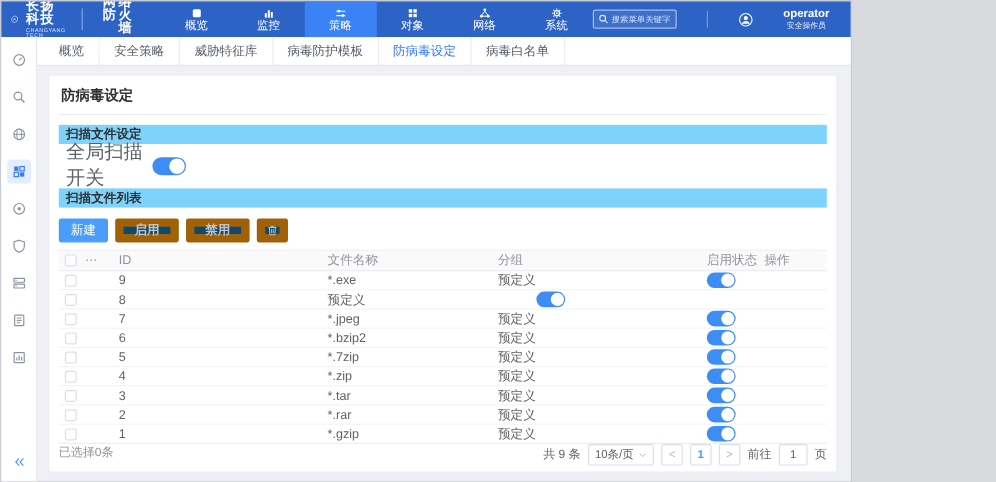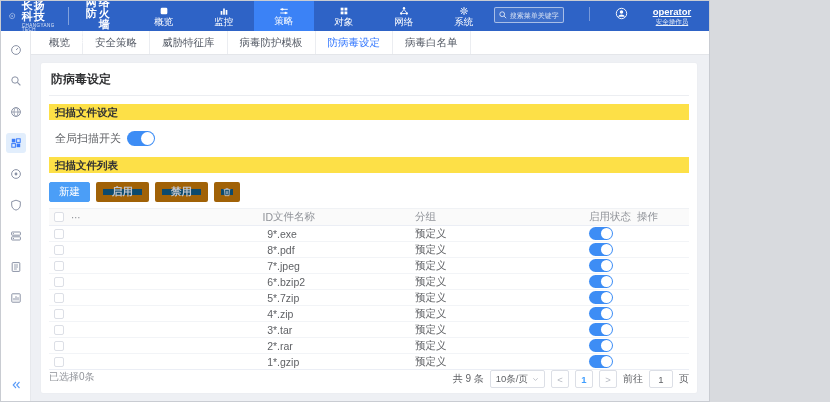--- a/index.html
+++ b/index.html
@@ -18,21 +18,21 @@
   .prod-txt { display:flex; flex-direction:column; line-height:1; }
   .prod-cn { font-size:11px; font-weight:bold; letter-spacing:2px;text-align:right; }
   .prod-en { font-size:4.5px; margin-top:2px; opacity:.85; }
 
   .topnav { display:flex; height:30px; margin-left:22px; }
   .nav-item { width:60px; height:30px; display:flex; flex-direction:column; align-items:center; justify-content:center; gap:1px; cursor:pointer; }
   .nav-item.active { background:#3b82f6;font-family:Liberation Mono, monospace; }
   .nav-item .nlbl { font-size:9.5px; line-height:1; }
   .nav-item svg { width:10px; height:10px; display:block; }
 
-  .hdr-right { margin-left:auto; display:flex; align-items:flex-start; gap:25px; margin-right:10px;text-decoration:underline; }
+  .hdr-right { margin-left:auto; display:flex; align-items:center; gap:25px; margin-right:10px; }
   .search-box { display:flex; align-items:center; width:70px; height:16px; border:1px solid rgba(255,255,255,.55); border-radius:2px; background:rgba(255,255,255,.08); padding:0 4px; gap:3px; }
   .search-box input { flex:1; min-width:0; background:transparent; border:none; outline:none; color:#fff; font-size:7px; }
   .search-box input::placeholder { color:rgba(255,255,255,.8); }
   .v-div { width:1px; height:14px; background:rgba(255,255,255,.35); }
   .user-blk { display:flex; flex-direction:column; line-height:1; align-items:center; }
   .user-name { font-size:9.5px; font-weight:bold; }
   .user-role { font-size:6.5px; margin-top:2px; opacity:.9; }
 
   
   .body-row { display:flex; height:372px; }
@@ -44,44 +44,44 @@
 
   .main { flex:1; display:flex; flex-direction:column; min-width:0; }
   .tabbar { height:25px; background:#fff; border-bottom:1px solid #e4e6ea; display:flex; align-items:stretch; padding-left:6px; }
   .tab { display:flex; align-items:center; padding:0 12px; font-size:10.5px; color:#555b66; border-right:1px solid #ebedf1; cursor:pointer; }
   .tab.active { color:#3377fe; }
 
   .content { flex:1; padding:8px 12px 10px 10px; }
   .card { background:#fff; border-radius:2px; height:100%; padding:5px 8px 0 8px; display:flex; flex-direction:column; overflow:hidden; box-shadow:0 0 2px rgba(0,0,0,.04); }
 
   .page-title { font-size:12px; font-weight:bold; color:#303133; padding:3px 0 7px 2px; border-bottom:1px solid #eceef2; margin-bottom:8px; }
-  .section-bar { height:16px; line-height:16px; background:#fde047; font-size:10.5px; font-weight:bold; color:#303133; padding-left:6px; margin-bottom:6px; }
+  .section-bar { height:16px; line-height:16px; background:#7dd3fc; font-size:10.5px; font-weight:bold; color:#303133; padding-left:6px; margin-bottom:6px; }
   .switch-row { display:flex; align-items:center; height:22px; margin:1px 0 8px 6px; }
-  .switch-row .lbl { font-size:11px; color:#606266; width:72px; }
+  .switch-row .lbl { font-size:16px; color:#606266; width:72px; }
 
   .toggle { width:28px; height:15px; border-radius:8px; background:#dcdfe6; position:relative; cursor:pointer; flex:0 0 auto; }
   .toggle::after { content:""; position:absolute; width:13px; height:13px; border-radius:50%; background:#fff; top:1px; left:1px; }
   .toggle.on { background:#3d8df5; }
   .toggle.on::after { left:auto; right:1px; }
   .toggle.sm { width:24px; height:13px; }
   .toggle.sm::after { width:11px; height:11px; }
 
   .toolbar { display:flex; gap:6px; margin:3px 0 6px 0; }
   .btn { height:20px; padding:0 9px; font-size:10.5px; border-radius:2px; display:flex; align-items:center; justify-content:center; cursor:pointer; }
   .btn.primary { background:#4b9ef7; color:#fff; border:1px solid #4b9ef7; }
   .btn.ghost { background:#0c4a6e; color:#c0c4cc; border:7px solid #a16207;font-weight:bold; }
   .btn.icon-only { width:26px; padding:0; }
 
   
   .ftable { display:flex; flex-direction:column; font-size:10.5px; }
   .trow { display:flex; align-items:center; height:16px; border-bottom:1px solid #f2f4f7; color:#606266; }
   .trow.thead { height:18px; background:#fafafa; color:#909399; border-top:1px solid #f0f2f5; border-bottom:1px solid #ebeef5; }
   .c-check { width:22px; display:flex; align-items:center; padding-left:5px; }
   .c-dots { width:18px; color:#909399; font-size:10px; letter-spacing:1px; }
-  .c-id { width:184px; padding-left:10px;text-align:right; }
+  .c-id { width:184px; padding-left:10px; }
   .thead .c-id { padding-left:10px; }
   .c-name { width:142px; }
   .c-group { width:158px; }
   .c-status { flex:1; padding-left:16px; display:flex; align-items:center; }
   .c-op { width:52px; padding-right:6px; }
   .cbx { width:10px; height:10px; border:1px solid #dcdfe6; border-radius:2px; background:#fff; display:inline-block; cursor:pointer; }
 
   
   .tfoot { height:24px; display:flex; align-items:flex-start; justify-content:space-between; font-size:10px; color:#909399; border-top:1px solid #ebeef5; margin-top:-1px; }
   .pager { display:flex; align-items:center; gap:6px; color:#606266; }
@@ -322,21 +322,20 @@
                     <span class="toggle sm on"></span>
                   </div>
     <div class="c-op"></div>
   </div>
                 <div class="trow">
     <div class="c-check">
                     <span class="cbx"></span>
                   </div>
     <div class="c-dots"></div>
     <div class="c-id">8</div>
-    <div class="c-name">*.pdf</div>
     <div class="c-group">预定义</div>
     <div class="c-status">
                     <span class="toggle sm on"></span>
                   </div>
     <div class="c-op"></div>
   </div>
                 <div class="trow">
     <div class="c-check">
                     <span class="cbx"></span>
                   </div>

